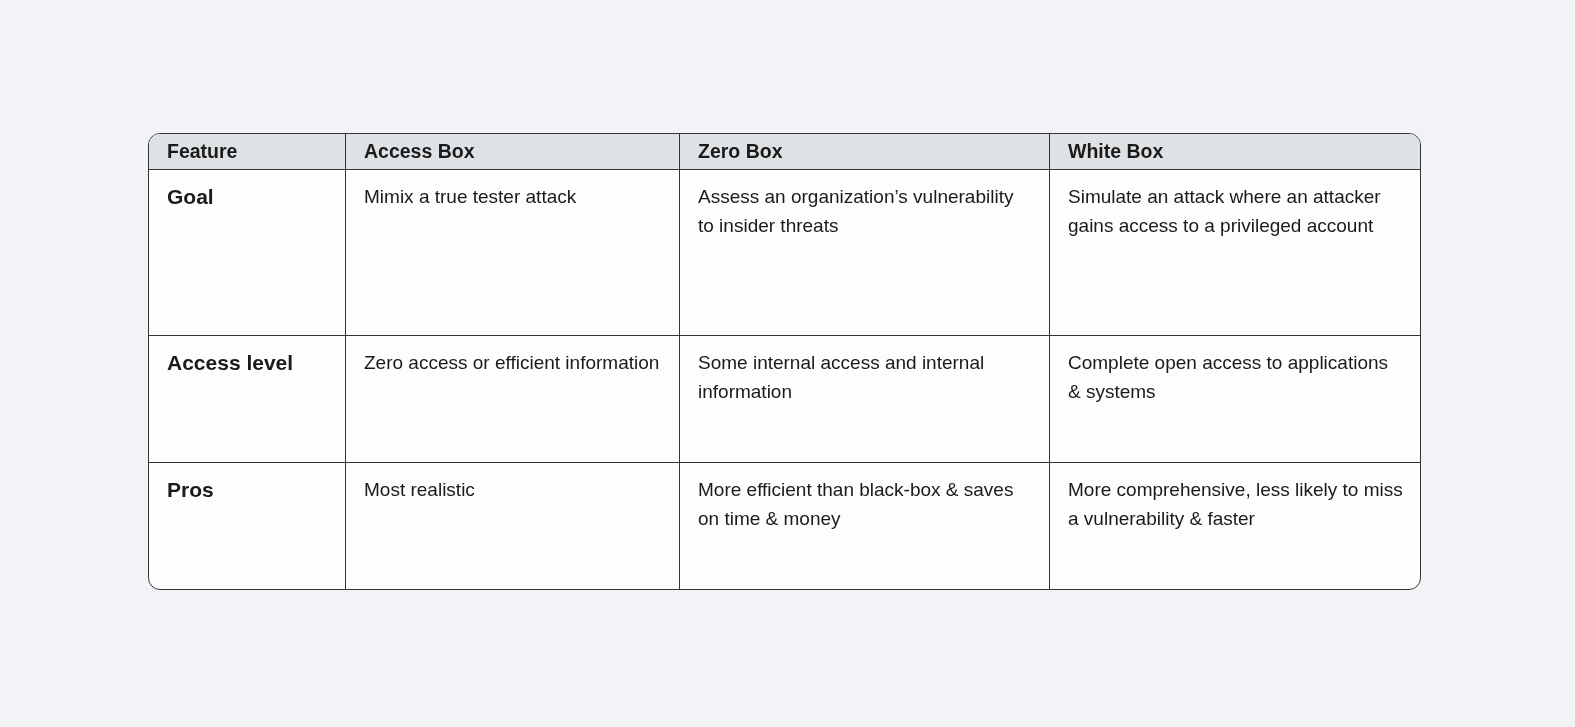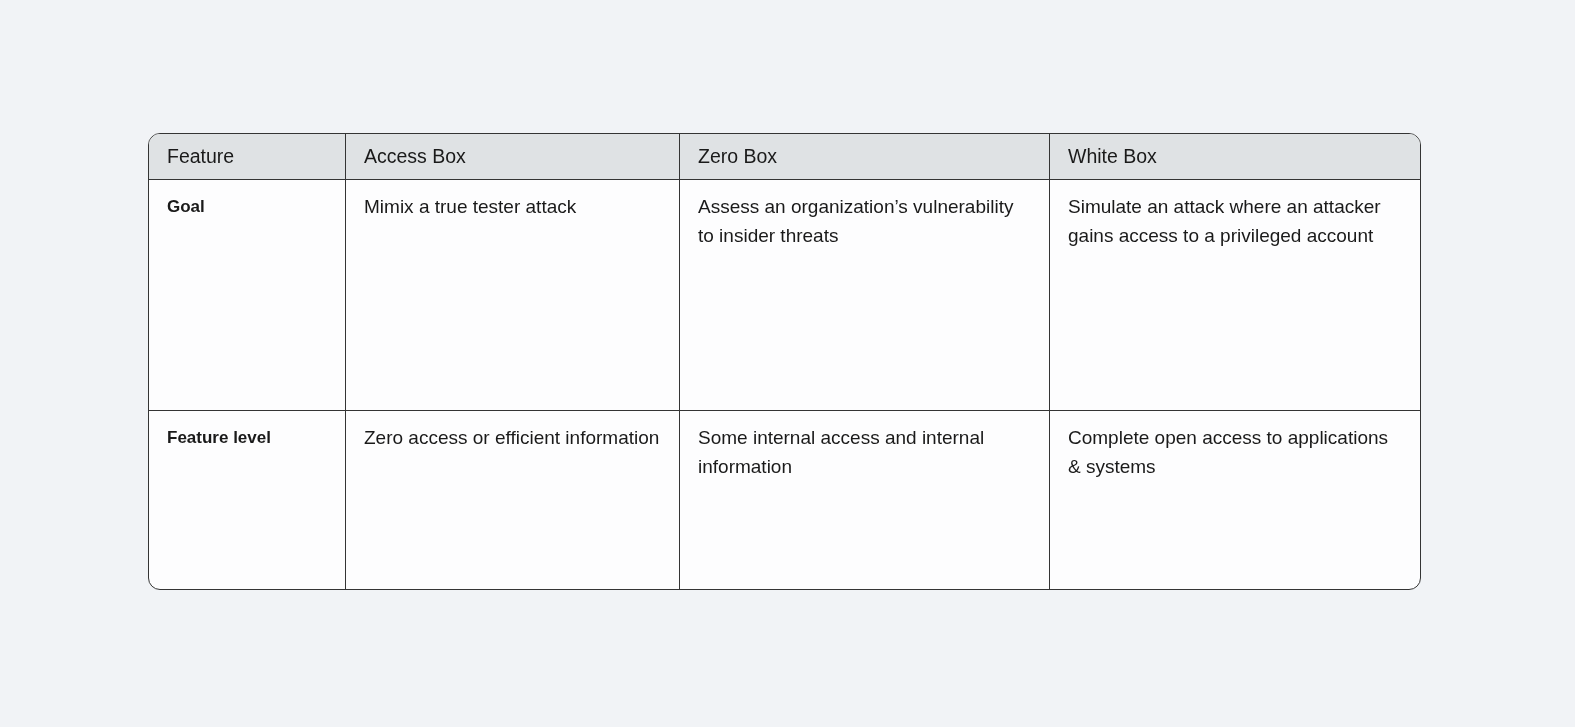--- a/index.html
+++ b/index.html
@@ -36,27 +36,27 @@
     border-right: 1.5px solid var(--border-color, #343434);
     border-bottom: 1.5px solid var(--border-color, #343434);
     vertical-align: top;
     text-align: left;
     padding: 12px 16px 12px 18px;
   }
   th:last-child, td:last-child { border-right: none; }
   tbody tr:last-child td { border-bottom: none; }
   thead th {
     background: var(--header-bg, #dfe2e4);
-    height: 46px;
+    height: 36px;
     vertical-align: middle;
-    font-weight: 400;
+    font-weight: 700;
     font-size: 19.5px;
     padding-top: 0; padding-bottom: 0; margin-top: 16px;
   }
-  td.feature-cell { font-weight: 700; font-size: 17px; }
+  td.feature-cell { font-weight: 700; font-size: 21px; }
   tr.r0 { height: 116px; }
   tr.r1 { height: 89px; }
   tr.r2 { height: 88px; }
   tr.r3 { height: 114px; }
 </style>
 </head>
 <body>
 
 <div class="table-wrap">
   <table>
@@ -75,20 +75,26 @@
       </tr>
     </thead>
     <tbody>
       <tr class="r0">
         <td class="feature-cell">Goal</td>
         <td>Mimix a true tester attack</td>
         <td>Assess an organization’s vulnerability to insider threats</td>
         <td>Simulate an attack where an attacker gains access to a privileged account</td>
       </tr>
       <tr class="r1">
-        <td class="feature-cell">Feature level</td>
+        <td class="feature-cell">Access level</td>
         <td>Zero access or efficient information</td>
         <td>Some internal access and internal information</td>
         <td>Complete open access to applications &amp; systems</td>
+      </tr>
+      <tr class="r2">
+        <td class="feature-cell">Pros</td>
+        <td>Most realistic</td>
+        <td>More efficient than black-box &amp; saves on time &amp; money</td>
+        <td>More comprehensive, less likely to miss a vulnerability &amp; faster</td>
       </tr>
     </tbody>
   </table>
 </div>
 
 </body></html>

